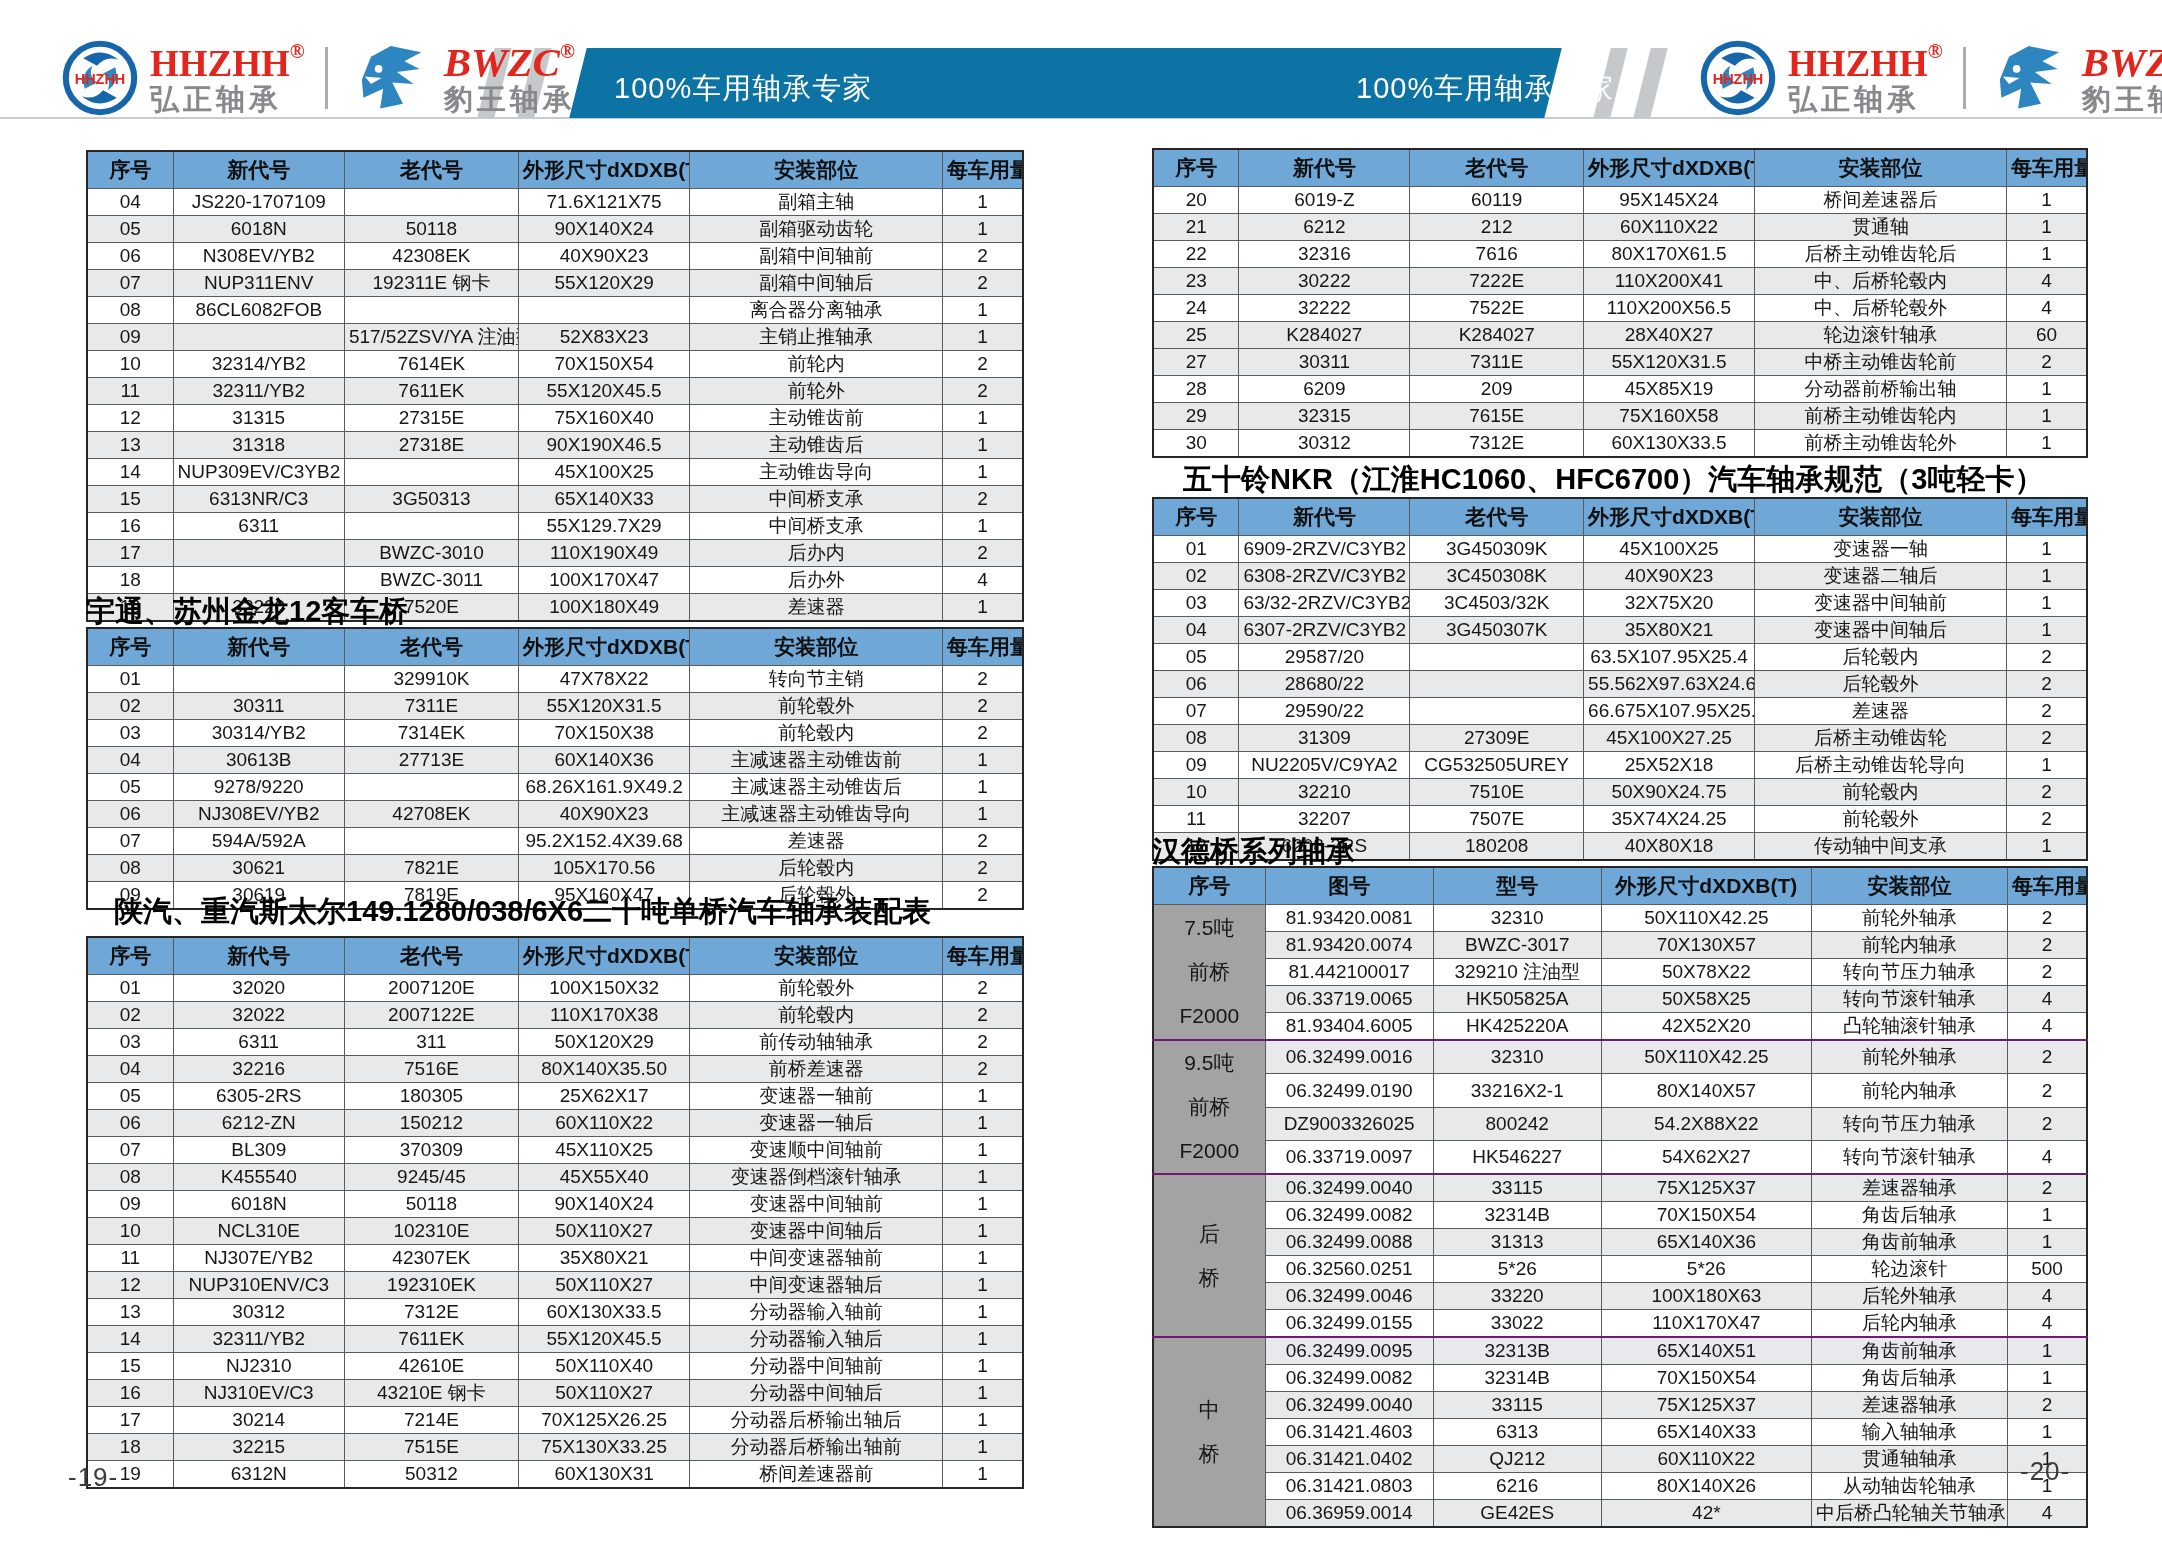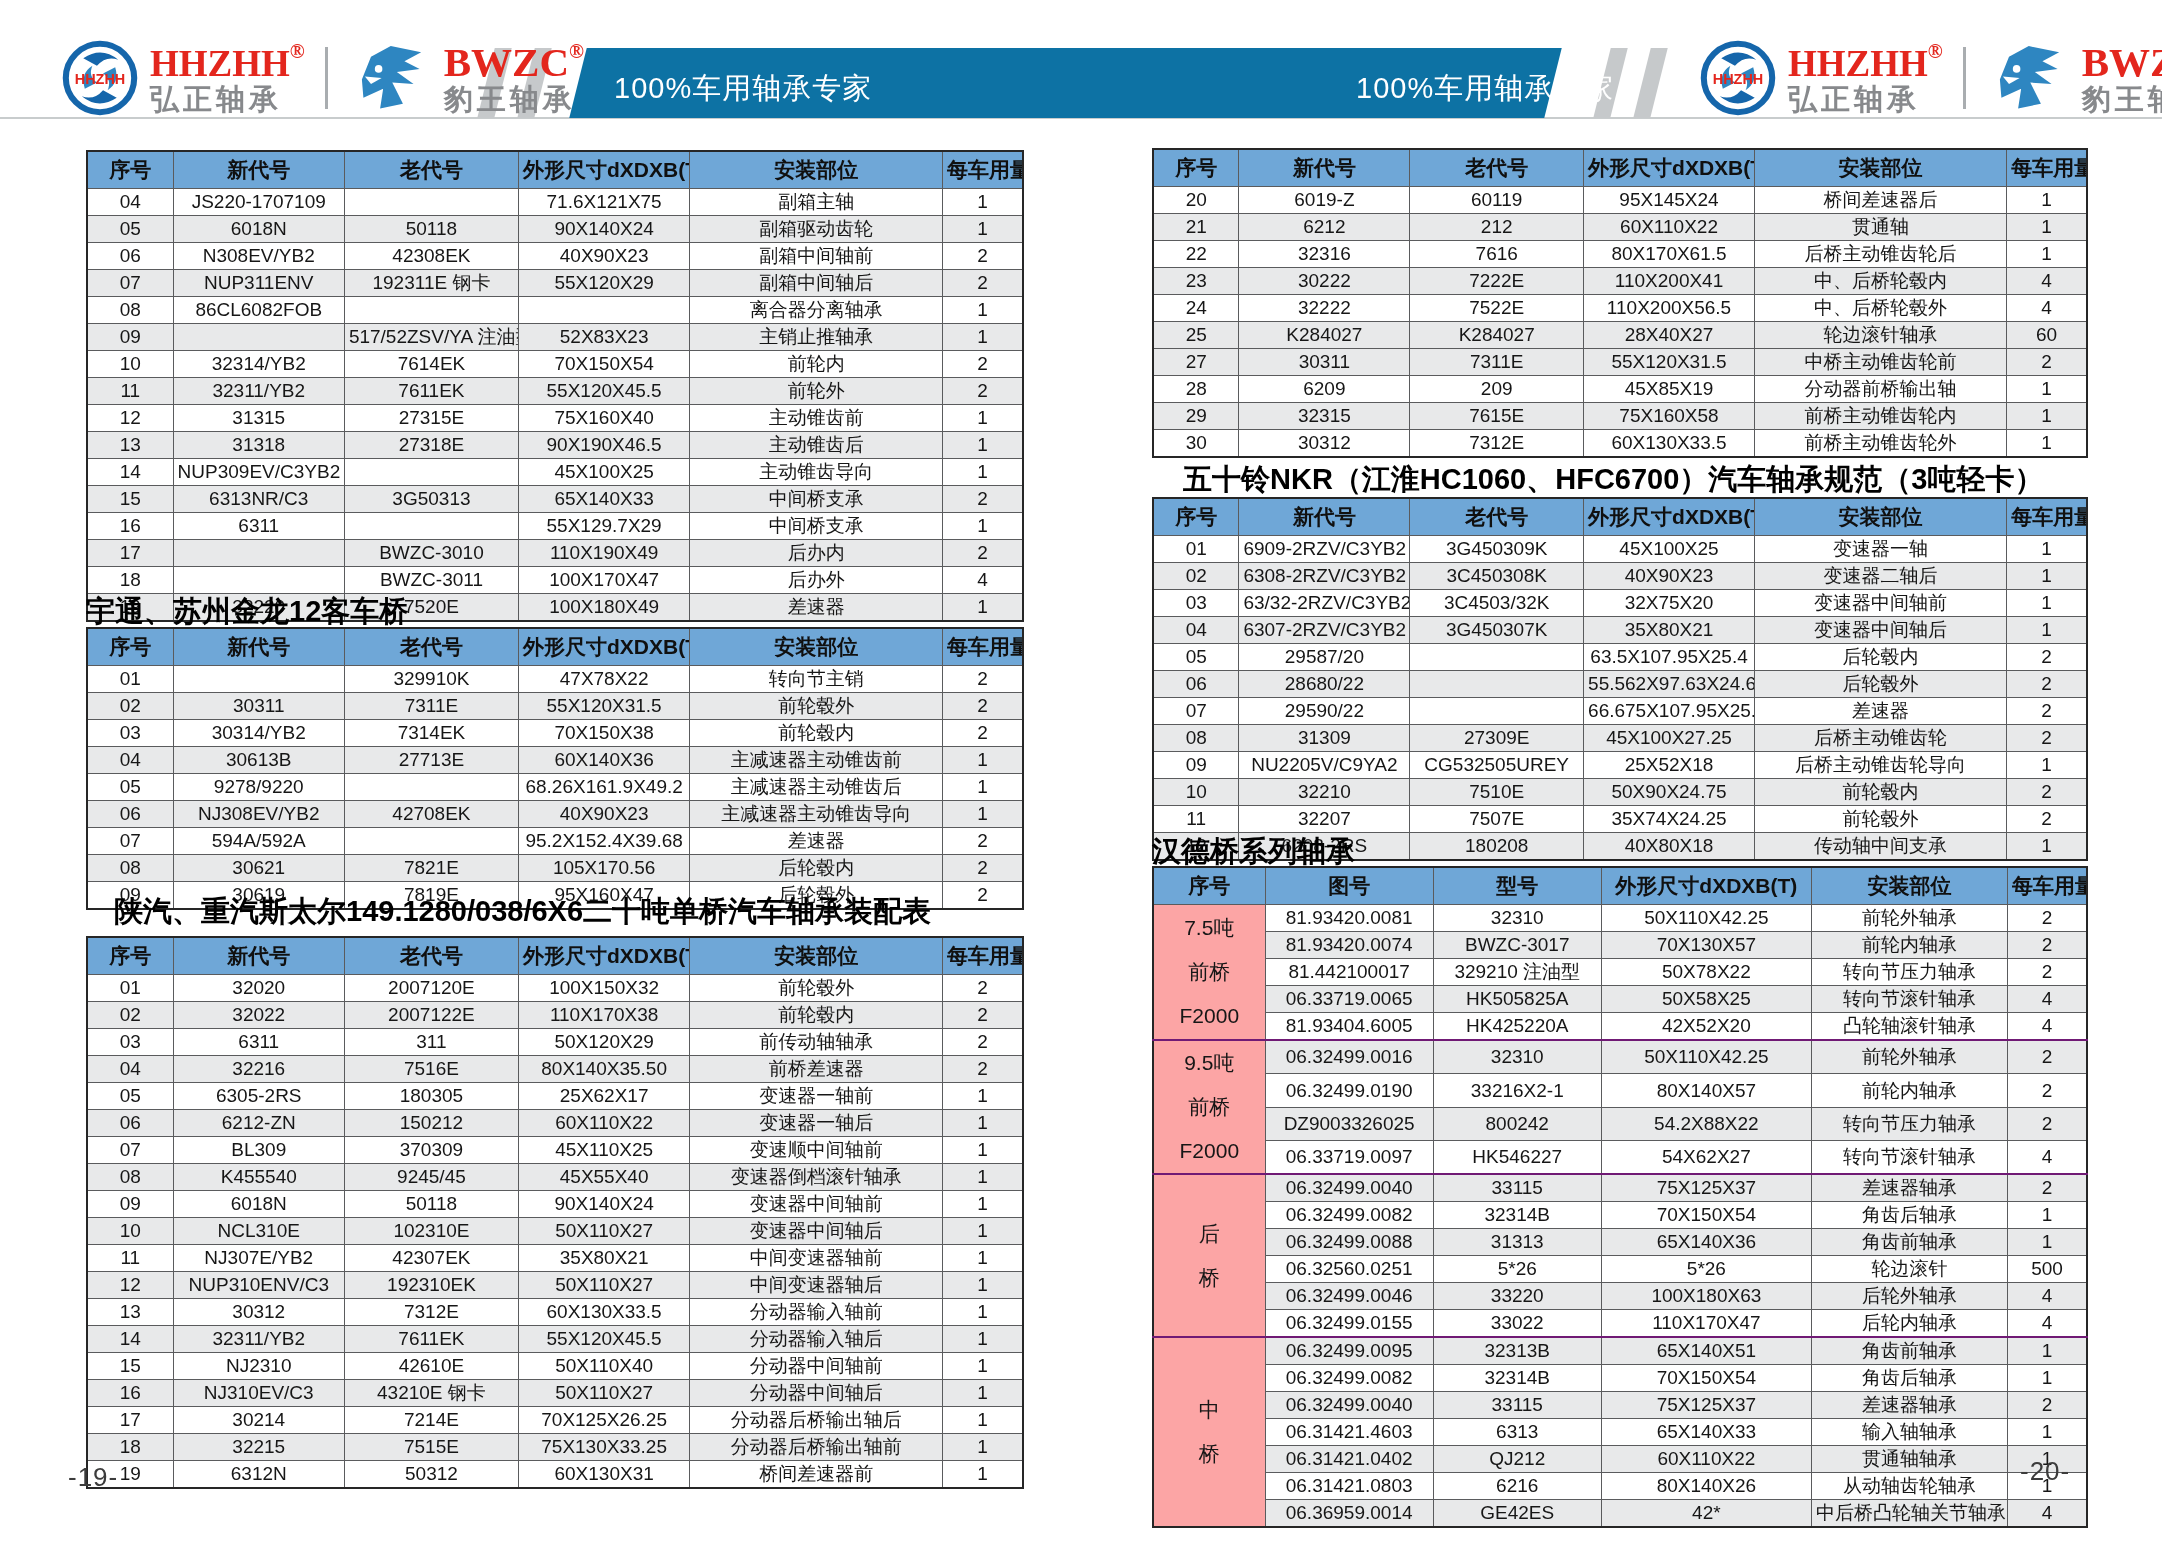--- a/index.html
+++ b/index.html
@@ -9,39 +9,39 @@
   .header-rule{position:absolute;left:0;top:117px;width:2162px;height:2px;background:#c8cccd;}
   .banner{position:absolute;top:48px;height:70px;background:#0d72a4;transform:skewX(-14deg);}
   .banner-main{left:578px;width:975px;}
   .stripe{position:absolute;top:48px;height:70px;width:17px;background:#c6c9cb;transform:skewX(-14deg);}
   .banner-slogan{position:absolute;top:69px;font-size:29px;color:#fff;letter-spacing:1px;white-space:nowrap;}
   .brand-group{position:absolute;top:36px;height:84px;display:flex;align-items:center;}
   .brand-logo{flex:0 0 auto;}
   .brand-text{display:flex;flex-direction:column;justify-content:center;margin-left:12px;line-height:1.05;}
   .brand-latin{font-family:"Liberation Serif","DejaVu Serif",serif;font-weight:bold;color:#e3261d;white-space:nowrap;}
   .brand-latin.hh{font-size:37px;}
-  .brand-latin.bw{font-size:41px;}
+  .brand-latin.bw{font-size:41px;font-style:italic;}
   .brand-latin sup{font-size:20px;vertical-align:18px;}
   .brand-cn{font-size:29px;font-weight:bold;color:#87898c;letter-spacing:4px;white-space:nowrap;}
   .brand-divider{width:3px;height:62px;background:#a9adb0;margin:0 20px;}
   
   .col{position:absolute;top:0;height:1542px;}
   #col-left{left:86px;width:938px;}
   #col-right{left:1152px;width:936px;}
   .tbl-block{position:absolute;left:0;width:100%;}
   .sec-title{position:absolute;left:0;margin:0;font-size:29px;font-weight:800;color:#000;white-space:nowrap;letter-spacing:0px;}
   
   table.doc{border-collapse:collapse;table-layout:fixed;width:100%;border:2px solid #262626;}
   table.doc th,table.doc td{border:1px solid #5a5b5d;padding:0 4px;text-align:center;
       overflow:hidden;white-space:nowrap;vertical-align:middle;}
   table.doc th{background:#6fa7d7;font-size:21px;font-weight:600;color:#101010;height:36px;}
   table.doc td{font-size:19px;color:#161616;height:24px;}
   table.doc.dense td{height:23px;}
   table.doc tbody tr.alt{background:#e8e9ea;}
-  table.doc td.group-label{background:#fca5a5;font-size:21px;line-height:2.1;color:#161616;}
+  table.doc td.group-label{background:#a3a3a3;font-size:21px;line-height:2.1;color:#161616;}
   table.doc tr.group-start td{border-top:2px solid #701a75;}
   
   .page-num{position:absolute;font-size:26px;color:#3c3c3c;letter-spacing:1px;}
 </style>
 </head>
 <body>
 
 <div id="page">
 
   <div class="header-rule"></div>

